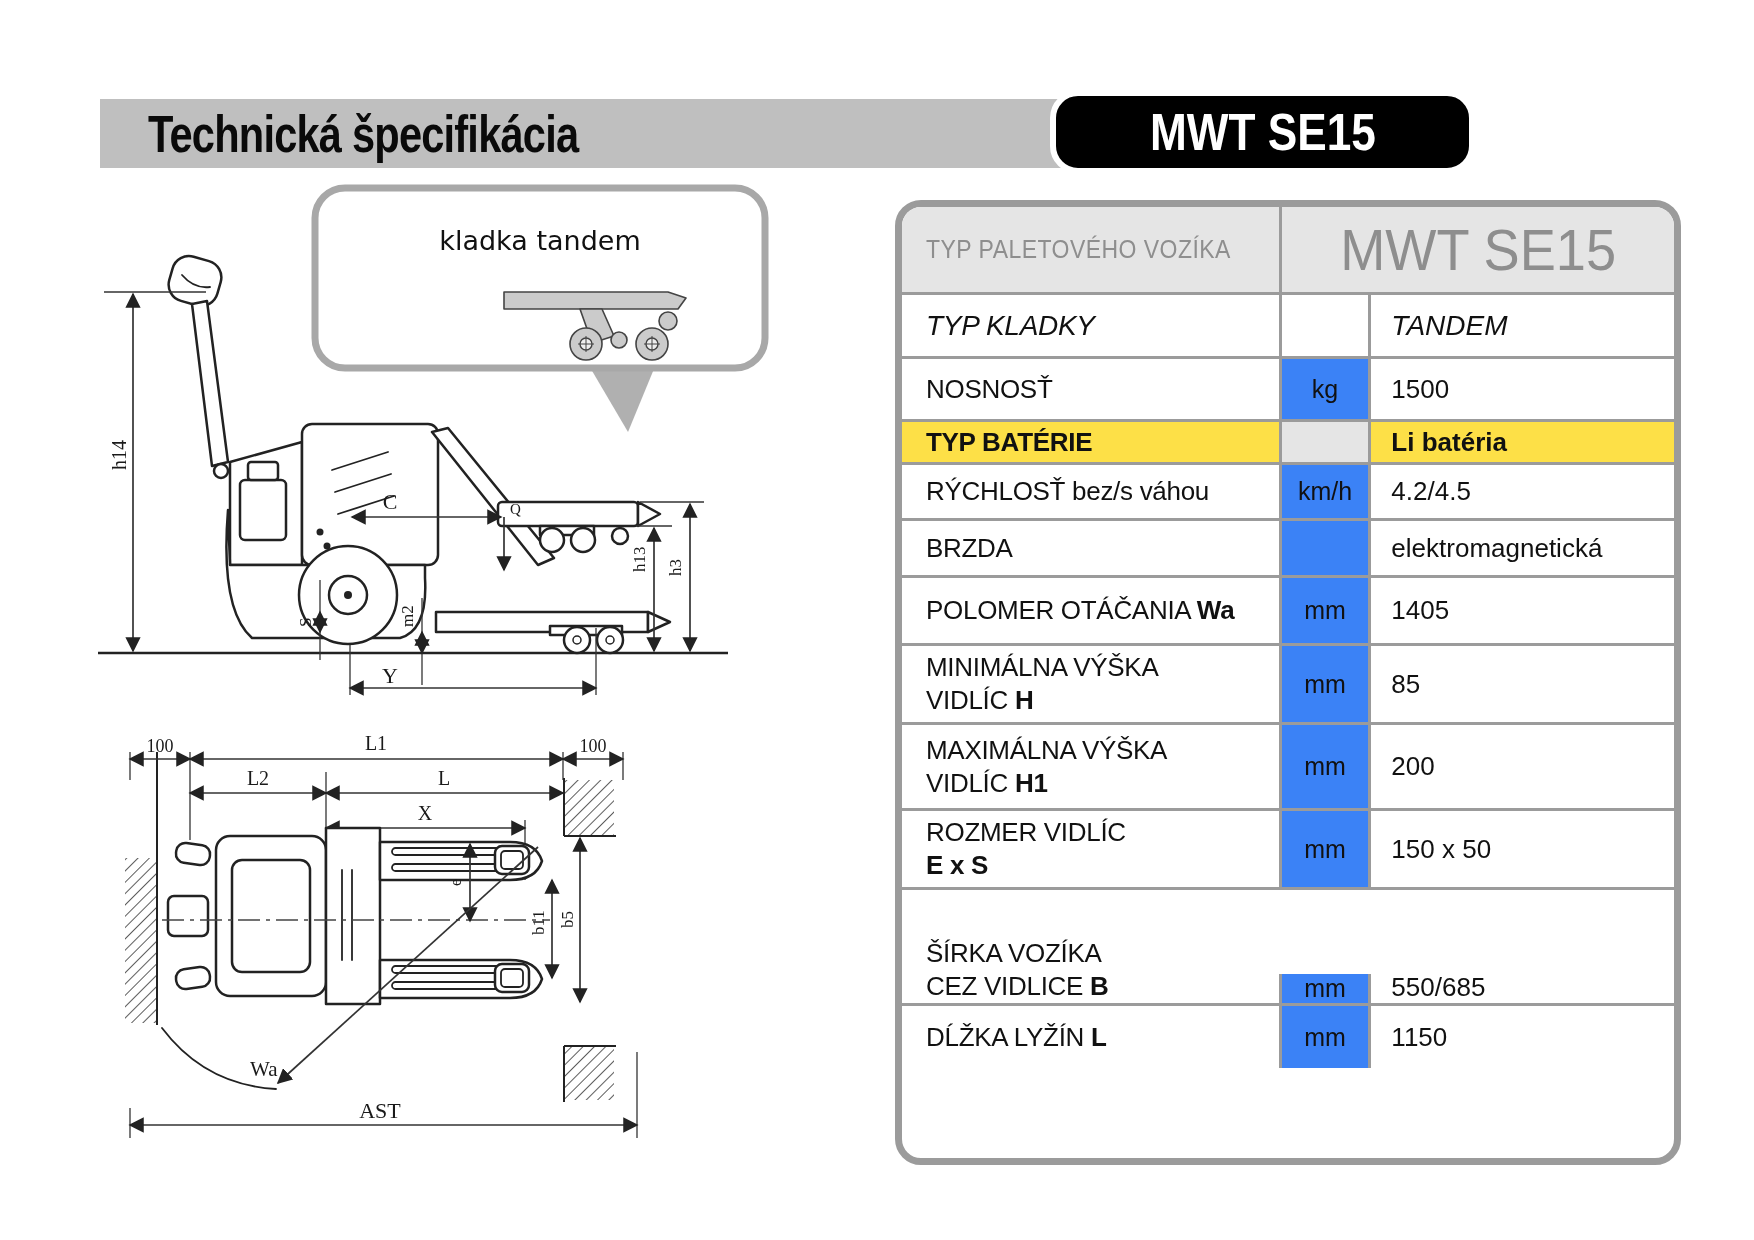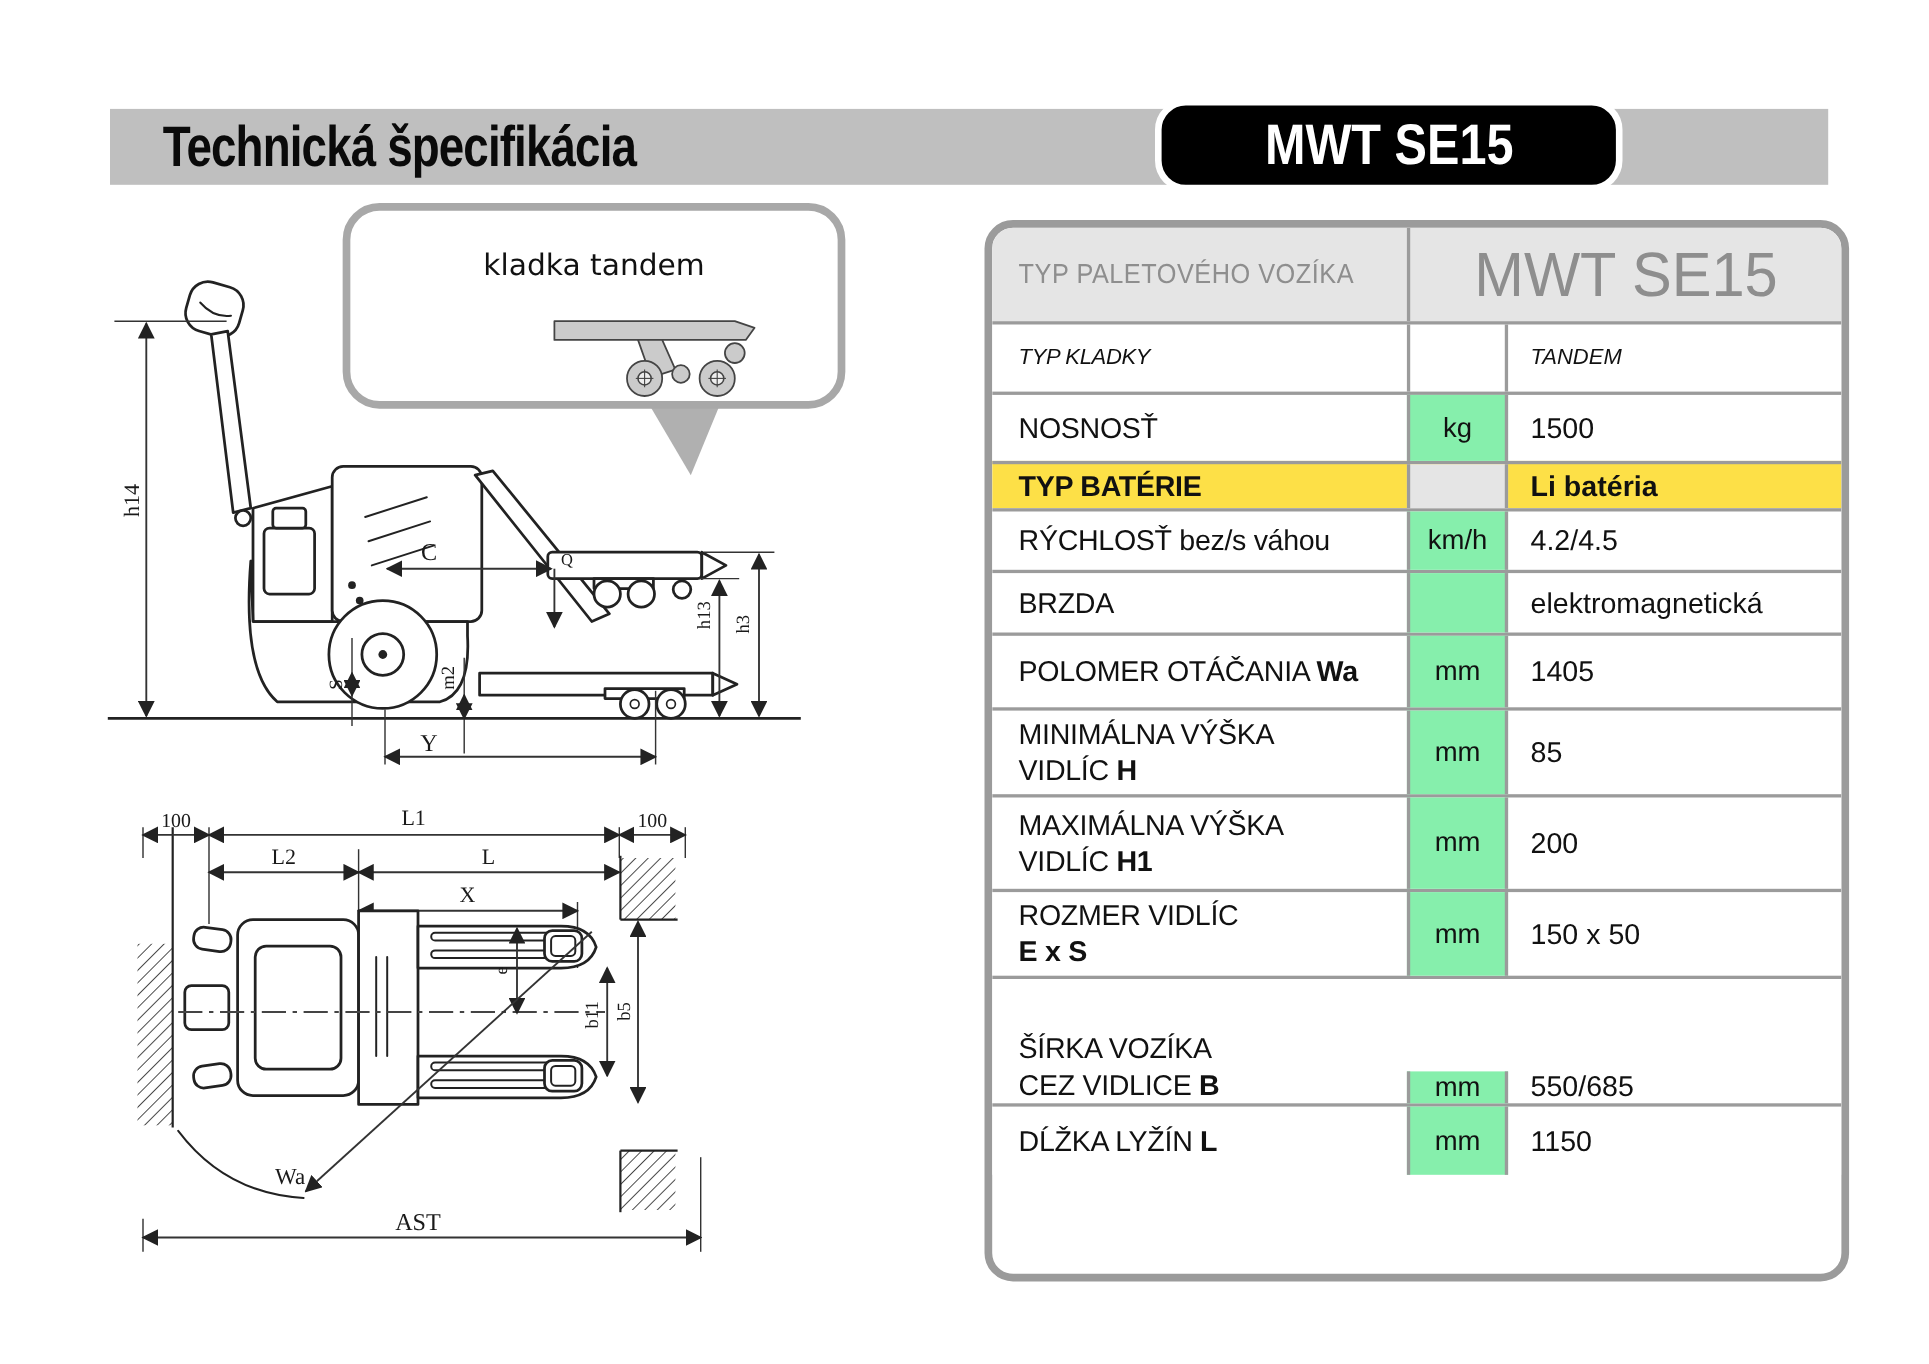--- a/index.html
+++ b/index.html
@@ -1,20 +1,20 @@
 <!DOCTYPE html>
 <html><head>
 <meta charset="utf-8">
 <style>
   html,body{margin:0;padding:0;background:#fff;}
   #canvas{position:relative;width:1754px;height:1240px;background:#fff;overflow:hidden;
           font-family:"Liberation Sans",sans-serif;}
 
   
-  .title-bar{position:absolute;left:100px;top:99px;width:1562px;height:69px;background:#bfbfbf;}
+  .title-bar{position:absolute;left:100px;top:99px;width:1242px;height:69px;background:#bfbfbf;}
   .title-text{position:absolute;left:48px;top:0;height:69px;display:flex;align-items:center;
               font-size:52px;font-weight:600;color:#0a0a0a;transform:scaleX(.8);transform-origin:left center;
               white-space:nowrap;letter-spacing:-1px;}
   .badge{position:absolute;left:1050px;top:90px;width:425px;height:84px;background:#000;
          border:6px solid #fff;border-radius:28px;box-sizing:border-box;
          display:flex;align-items:center;justify-content:center;}
   .badge-text{color:#fff;font-size:52px;font-weight:600;transform:scaleX(.85);white-space:nowrap;}
 
   
   .spec-table{position:absolute;left:895px;top:200px;width:786px;height:965px;
@@ -26,24 +26,24 @@
                 transform-origin:left center;white-space:nowrap;}
   .th-right{flex:1;border-left:3px solid #9b9b9b;display:flex;align-items:center;justify-content:center;}
   .th-right span{font-size:57px;color:#8e8e8e;font-weight:500;transform:scaleX(.95);white-space:nowrap;}
   .trow{display:flex;border-top:3px solid #9b9b9b;box-sizing:border-box;background:#fff;}
   .trow.shaded{background:#fde047;}
   .cell{box-sizing:border-box;display:flex;align-items:center;}
   .clabel{width:48.8%;padding-left:24px;font-size:26px;color:#111;letter-spacing:-.3px;
           display:block;align-content:center;line-height:33px;}
   .cunit{width:12%;border-left:3px solid #9b9b9b;border-right:3px solid #9b9b9b;
          justify-content:center;font-size:25px;color:#111;}
-  .cunit.ush{background:#86efac;}
+  .cunit.ush{background:#3b82f6;}
   .shaded .cunit.ush{background:#e5e5e5;}
   .cvalue{flex:1;padding-left:20px;font-size:26px;color:#111;}
-  .trow.italic .clabel,.trow.italic .cvalue{font-style:italic;font-size:20px;}
+  .trow.italic .clabel,.trow.italic .cvalue{font-style:italic;font-size:28px;}
   .trow.bold .clabel,.trow.bold .cvalue{font-weight:700;}
   .b{font-weight:700;}
 
   
   .drawing{position:absolute;left:80px;top:180px;width:760px;height:1010px;}
   .lab-serif{font-family:"Liberation Serif",serif;fill:#1a1a1a;}
   .lab-sans{font-family:"DejaVu Sans",sans-serif;fill:#111;}
   .sk{stroke:#222;stroke-width:2.5;fill:#fff;stroke-linejoin:round;}
   .sk2{stroke:#222;stroke-width:1.8;fill:none;stroke-linecap:round;}
   .dim{stroke:#333;stroke-width:1.7;fill:none;}

